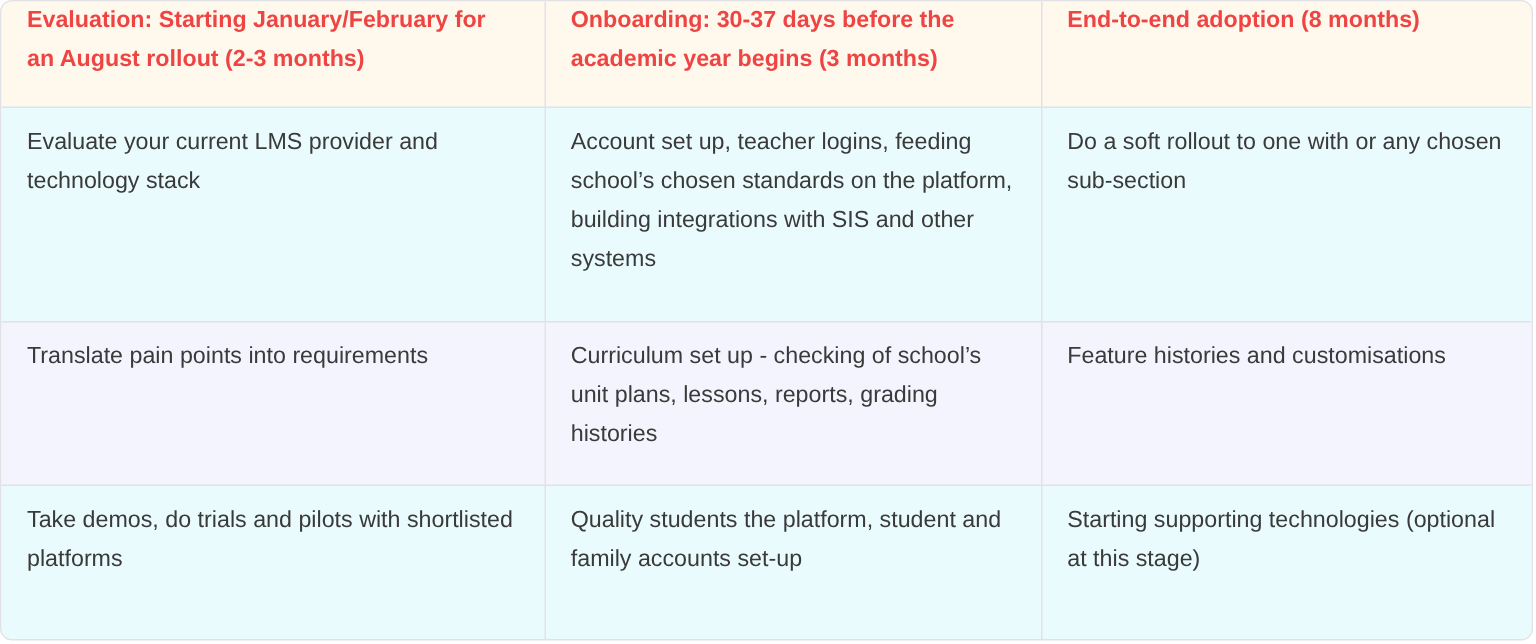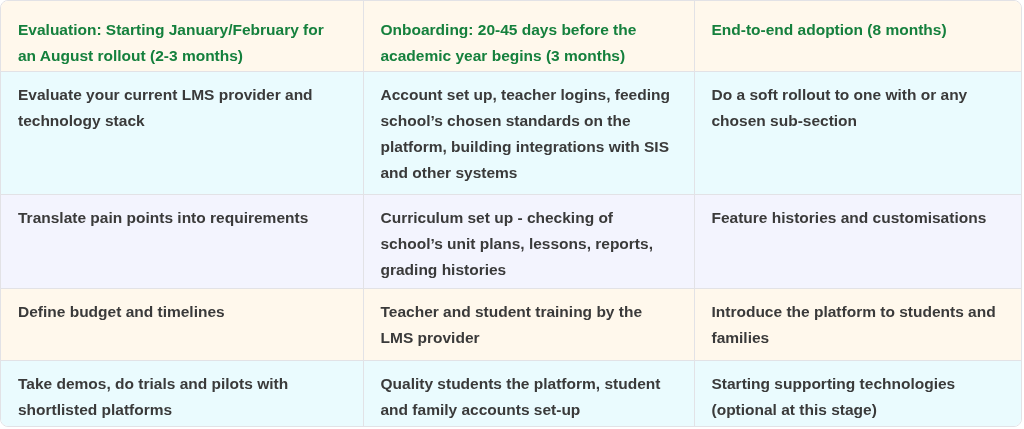--- a/index.html
+++ b/index.html
@@ -9,25 +9,25 @@
     border:1px solid #e2e2e6; border-radius:8px; overflow:hidden;
     box-sizing:border-box;
   }
   table { border-collapse:collapse; width:100%; height:100%; table-layout:fixed; }
   col.c1 { width:362px; }
   col.c2 { width:331px; }
   col.c3 { width:auto; }
   th, td {
     border-right:1px solid #e2e2e6; border-bottom:1px solid #e2e2e6;
     text-align:left; vertical-align:top; padding:10px 18px 0 17px;
-    font-size:15.5px; line-height:26px; color:#3a3a3a;font-weight:bold;
+    font-size:15.5px; line-height:26px; color:#3a3a3a;
   }
   th:last-child, td:last-child { border-right:none; }
   tr:last-child td { border-bottom:none; }
-  th { font-weight:bold; color:#15803d; height:70px; box-sizing:border-box; padding-top:16px; }
+  th { font-weight:bold; color:#ef4444; height:70px; box-sizing:border-box; padding-top:0; }
   .r-head { background:#fff8ec; }
   .r1 { background:#eafbfe; }
   .r2 { background:#f3f4fe; }
   .r3 { background:#fff8ec; }
   .r4 { background:#eafbfe; }
   tr.r1 td { height:123px; }
   tr.r2 td { height:94px; }
   tr.r3 td { height:72px; }
   tr.r4 td { height:88px; }
   td, th { box-sizing:border-box; }
@@ -38,40 +38,35 @@
 <div class="table-wrap">
   <table>
     <colgroup>
         <col class="c1">
         <col class="c2">
         <col class="c3">
       </colgroup>
     <thead>
       <tr class="r-head">
         <th>Evaluation: Starting January/February for an August rollout (2-3 months)</th>
-        <th>Onboarding: 20-45 days before the academic year begins (3 months)</th>
+        <th>Onboarding: 30-37 days before the academic year begins (3 months)</th>
         <th>End-to-end adoption (8 months)</th>
       </tr>
     </thead>
     <tbody>
       <tr class="r1">
         <td>Evaluate your current LMS provider and technology stack</td>
         <td>Account set up, teacher logins,  feeding school’s chosen standards on the platform, building integrations with SIS and other systems</td>
         <td>Do a soft rollout to one with or any chosen sub-section</td>
       </tr>
       <tr class="r2">
         <td>Translate pain points into requirements</td>
         <td>Curriculum set up - checking of school’s unit plans, lessons, reports, grading histories</td>
         <td>Feature histories and customisations</td>
       </tr>
-      <tr class="r3">
-        <td>Define budget and timelines</td>
-        <td>Teacher and student training by the LMS provider</td>
-        <td>Introduce the platform to students and families</td>
-      </tr>
       <tr class="r4">
         <td>Take demos, do trials and pilots with shortlisted platforms</td>
         <td>Quality students the platform, student and family accounts set-up</td>
         <td>Starting supporting technologies (optional at this stage)</td>
       </tr>
     </tbody>
   </table>
 </div>
 
 </body></html>

